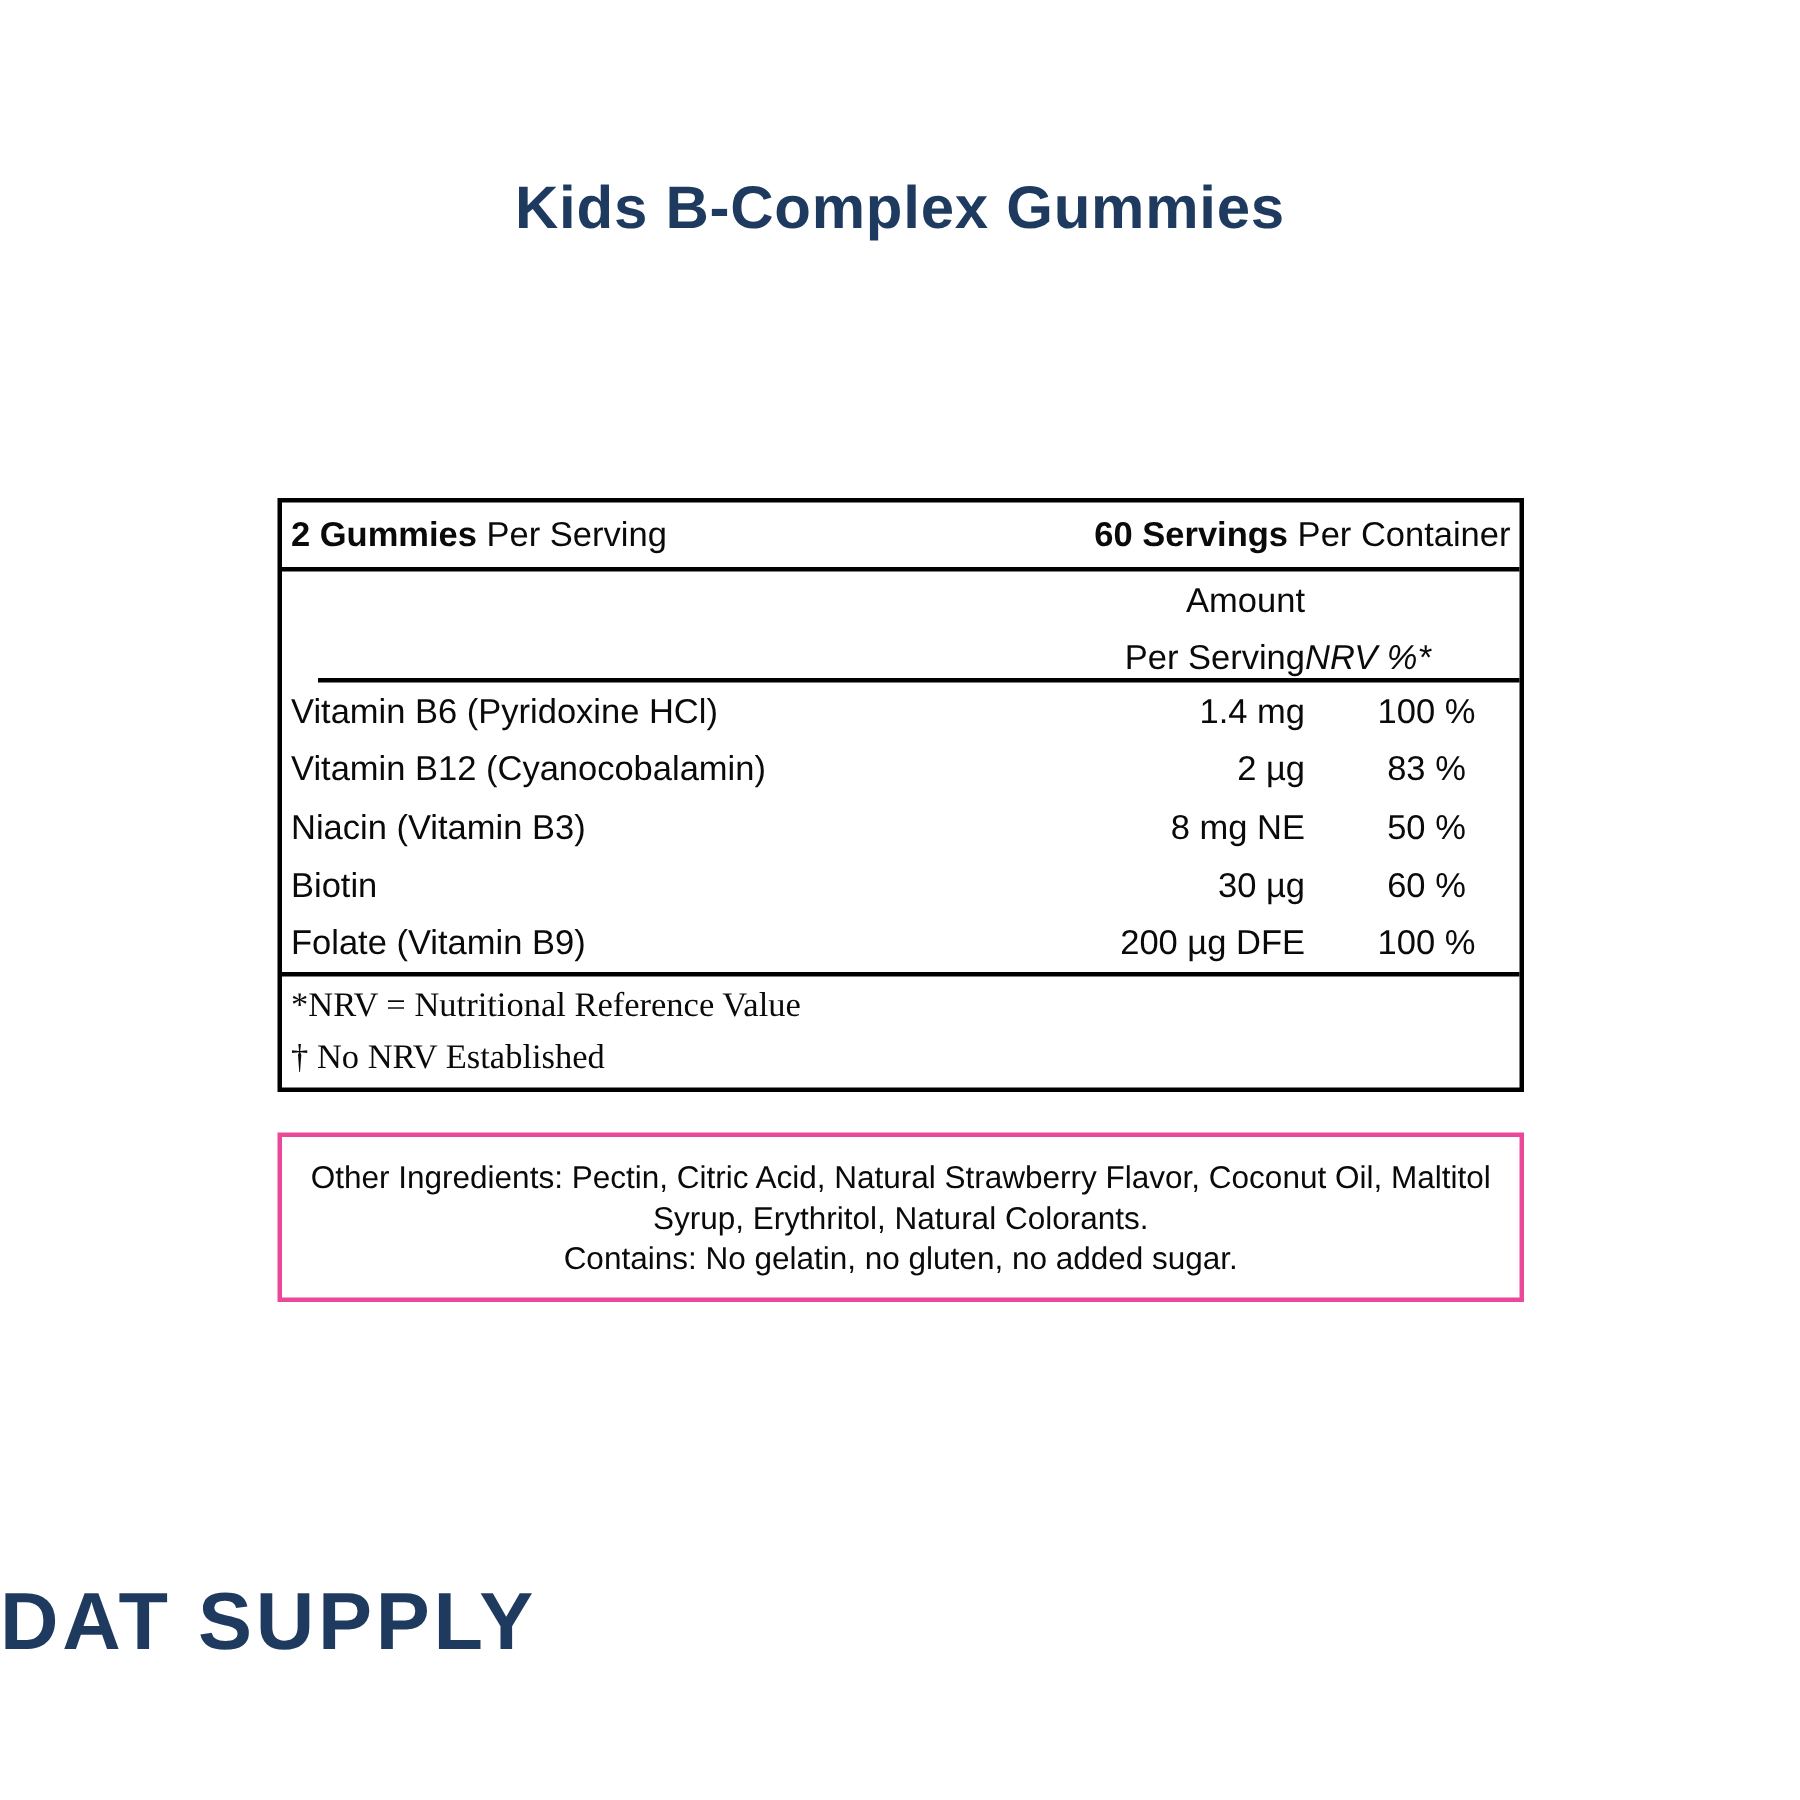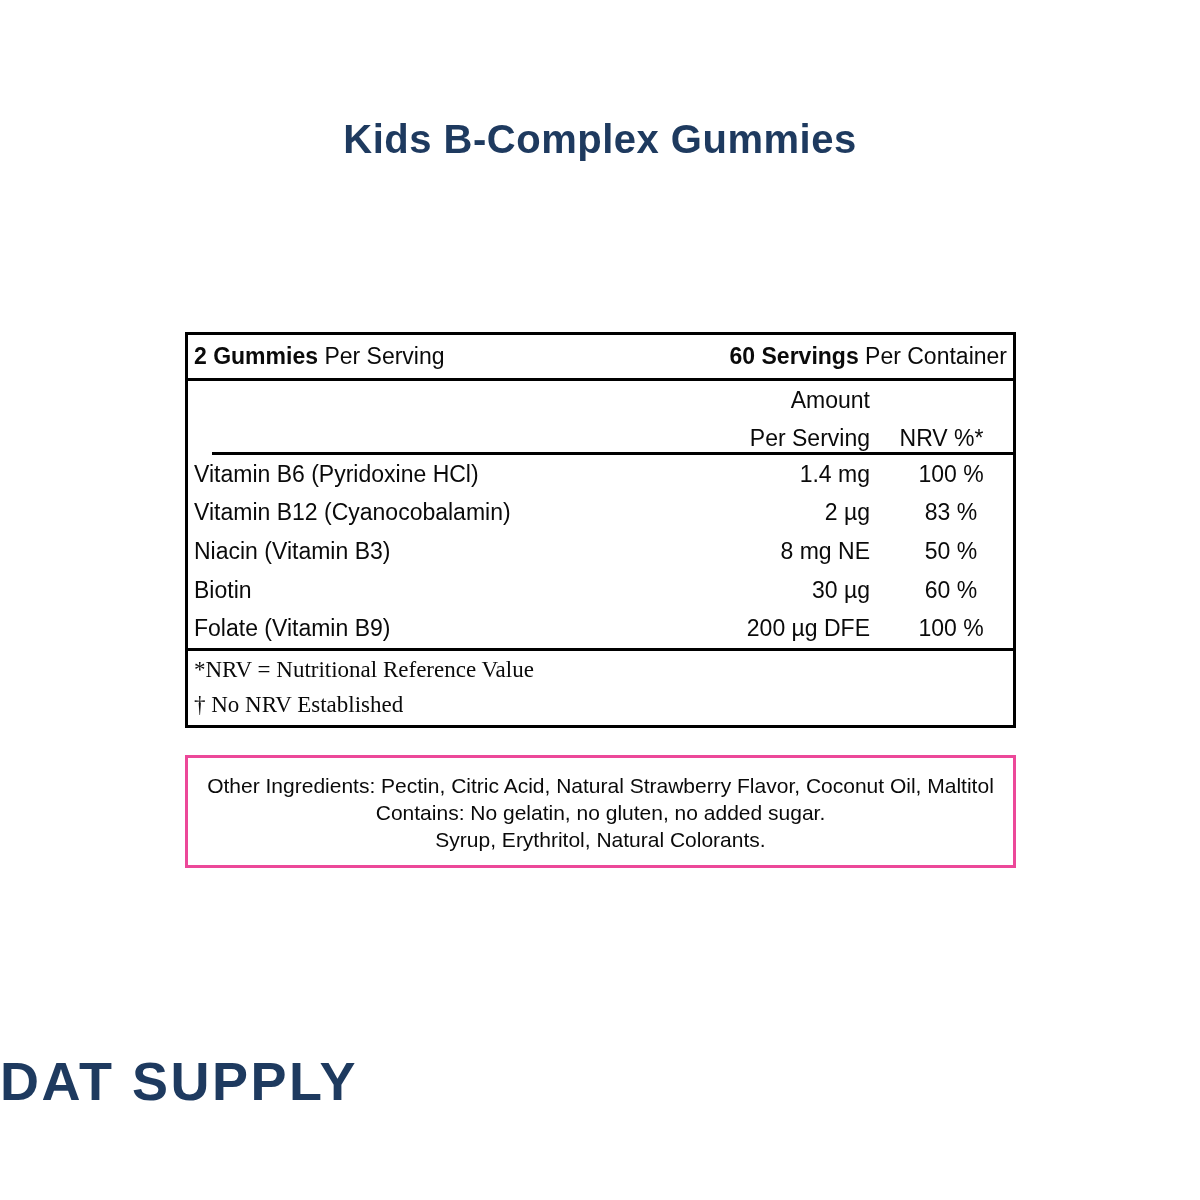--- a/index.html
+++ b/index.html
@@ -59,23 +59,24 @@
     margin-left: 24px;
   }
   .amount-head {
     grid-column: 1 / 3;
     text-align: right;
     line-height: 38px;
     padding-bottom: 2px;
   }
   .nrv-head {
     grid-column: 3;
-    text-align: center;
+    text-align: left;
     line-height: 38px;
     padding-bottom: 2px;
+    font-style: italic;
   }
   .nutrient-row {
     height: 38.6px;
     align-items: center;
   }
   .cell-name { text-align: left; padding-left: 6px; }
   .cell-amount { text-align: right; }
   .cell-nrv { text-align: center; margin-left: 19px; }
 
   .footnotes {
@@ -167,19 +168,19 @@
 
     <div class="footnotes">
       <div>*NRV = Nutritional Reference Value</div>
       <div>† No NRV Established</div>
     </div>
 
   </div>
 
   <div class="ingredients">
     <div class="line">Other Ingredients: Pectin, Citric Acid, Natural Strawberry Flavor, Coconut Oil, Maltitol</div>
+    <div class="line">Syrup, Erythritol, Natural Colorants.</div>
     <div class="line">Contains: No gelatin, no gluten, no added sugar.</div>
-    <div class="line">Syrup, Erythritol, Natural Colorants.</div>
   </div>
 
   <div class="brand">DAT SUPPLY</div>
 
 </div>
 
 </body></html>

